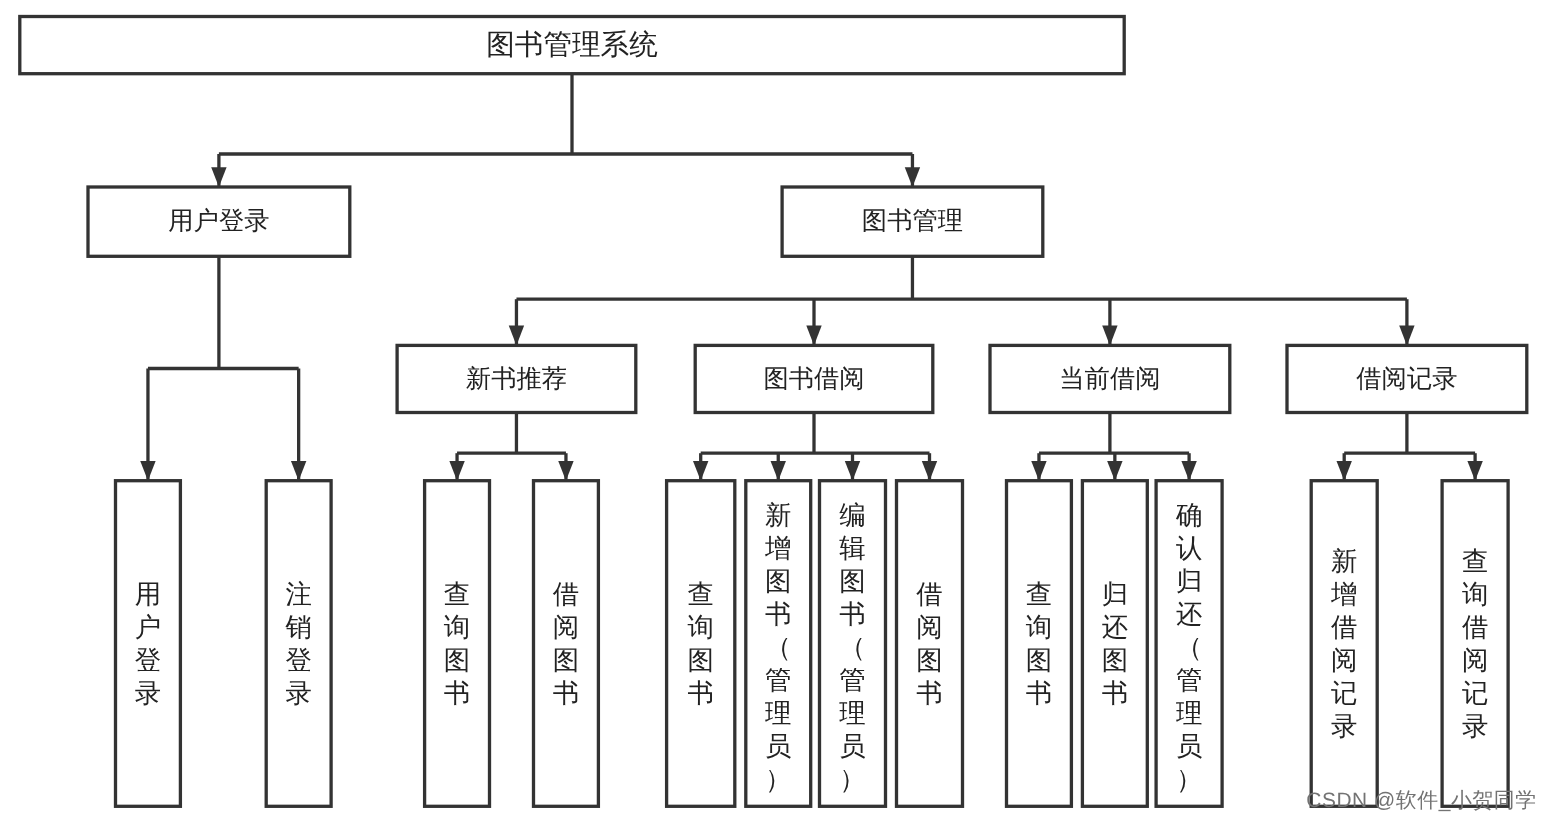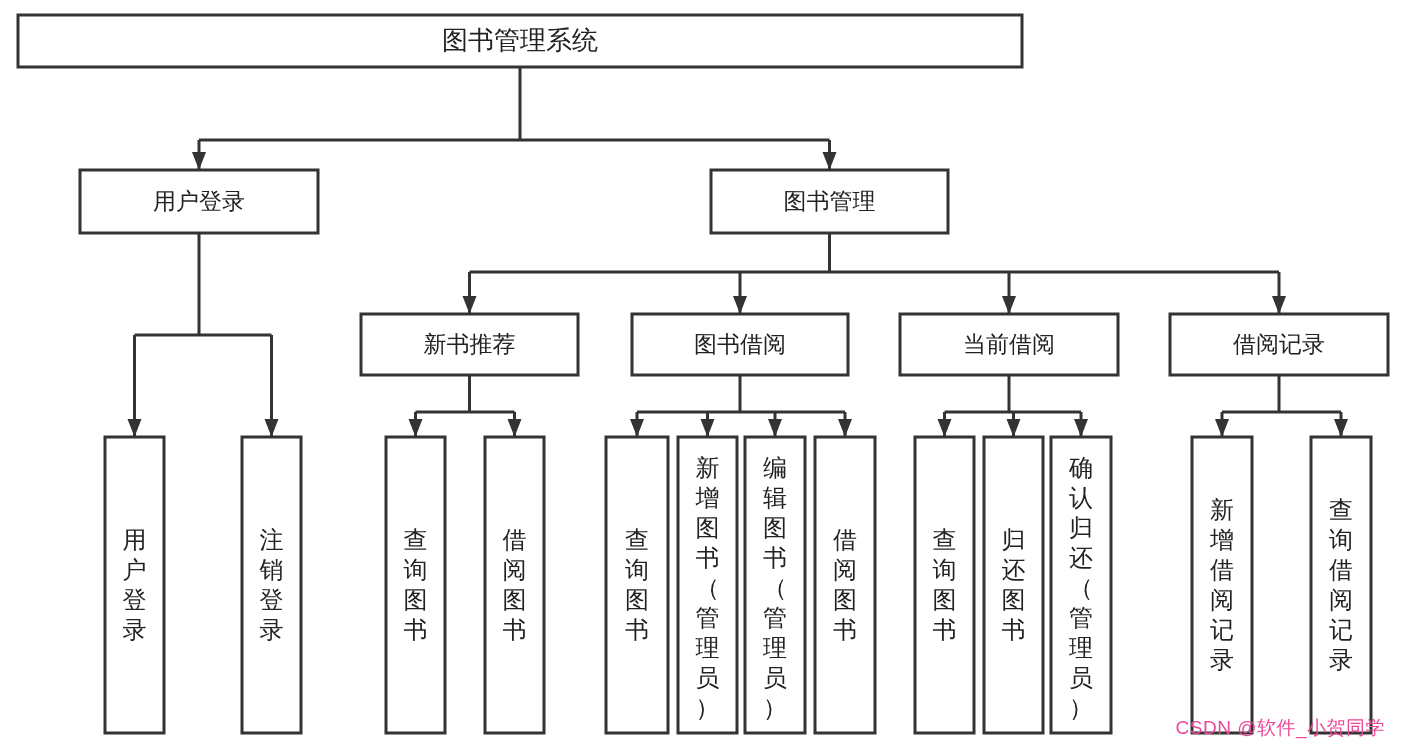--- a/index.html
+++ b/index.html
@@ -17,23 +17,23 @@
     fill:#222222;text-anchor:middle;dominant-baseline:middle;
   }
   .lvl1{font-size:26px;}
   .lvl2{font-size:23px;}
   .lvl3{font-size:23px;}
   .vlabel{
     font-family:"Liberation Sans","DejaVu Sans",sans-serif;
     fill:#222222;font-size:24px;text-anchor:middle;
   }
   .watermark{
-    position:absolute;right:20px;bottom:6px;
-    font-family:"Liberation Sans","DejaVu Sans",sans-serif;
-    font-size:19px;color:#ec4899;letter-spacing:.5px;white-space:nowrap;
+    position:absolute;right:8px;bottom:6px;
+    font-family:"Liberation Sans","DejaVu Sans",sans-serif;
+    font-size:19px;color:#737373;letter-spacing:.5px;white-space:nowrap;
     user-select:none;
   }
 </style>
 </head>
 <body>
 
 <div id="diagram-root">
   <svg id="flow" viewBox="0 0 1405 747">
     <g id="connectors-layer">
         <line class="connector" x1="520" y1="67" x2="520" y2="140"></line>

